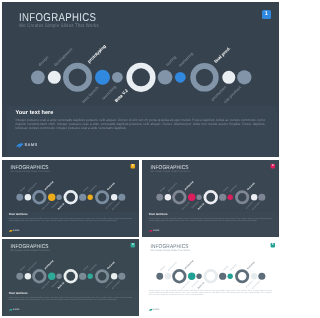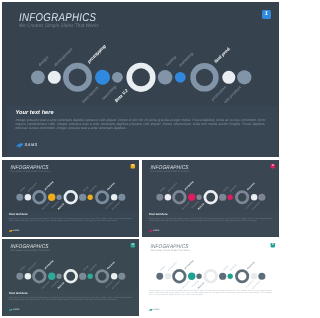--- a/index.html
+++ b/index.html
@@ -1,18 +1,18 @@
 <!DOCTYPE html>
 <html><head>
 <meta charset="utf-8">
 <style>
 html,body{margin:0;padding:0;}
 body{width:281px;height:318px;background:#fff;font-family:"Liberation Sans",sans-serif;overflow:hidden;
   -webkit-font-smoothing:antialiased;text-rendering:geometricPrecision;}
-.wrap{position:relative;width:281px;height:240px;background:#fff;opacity:.999;font-style:italic;}
+.wrap{position:relative;width:281px;height:240px;background:#fff;opacity:.999;}
 .slide{position:absolute;overflow:hidden;background:var(--bg);}
 .inner{position:absolute;left:0;top:0;width:277px;height:155px;transform-origin:0 0;}
 .band{position:absolute;left:4.9px;top:104px;width:270.4px;height:51px;background:var(--band);}
 .g{position:absolute;left:0;top:0;display:block;}
 .ttl{position:absolute;left:16.5px;top:10px;font-size:11.4px;letter-spacing:.035em;color:var(--tc);white-space:nowrap;transform-origin:0 50%;transform:scaleX(.845);}
 .sub{position:absolute;left:16.5px;top:21.3px;font-size:5.05px;letter-spacing:.05em;color:var(--sc);white-space:nowrap;transform-origin:0 50%;transform:scaleX(.845);}
 .badge{position:absolute;right:8px;top:7.6px;width:9.4px;height:9.4px;border-radius:1.6px;background:var(--ac);color:#fff;font-size:5.6px;line-height:9.4px;text-align:center;font-weight:700;}
 .hd{position:absolute;left:13.5px;top:108px;font-size:5.6px;font-weight:700;color:var(--hc);letter-spacing:.01em;}
 .bd{position:absolute;left:13.5px;top:116.2px;width:250px;font-size:3.4px;line-height:4.05px;color:var(--bc);text-align:justify;}
 .bd.nohd{top:102.5px;}

